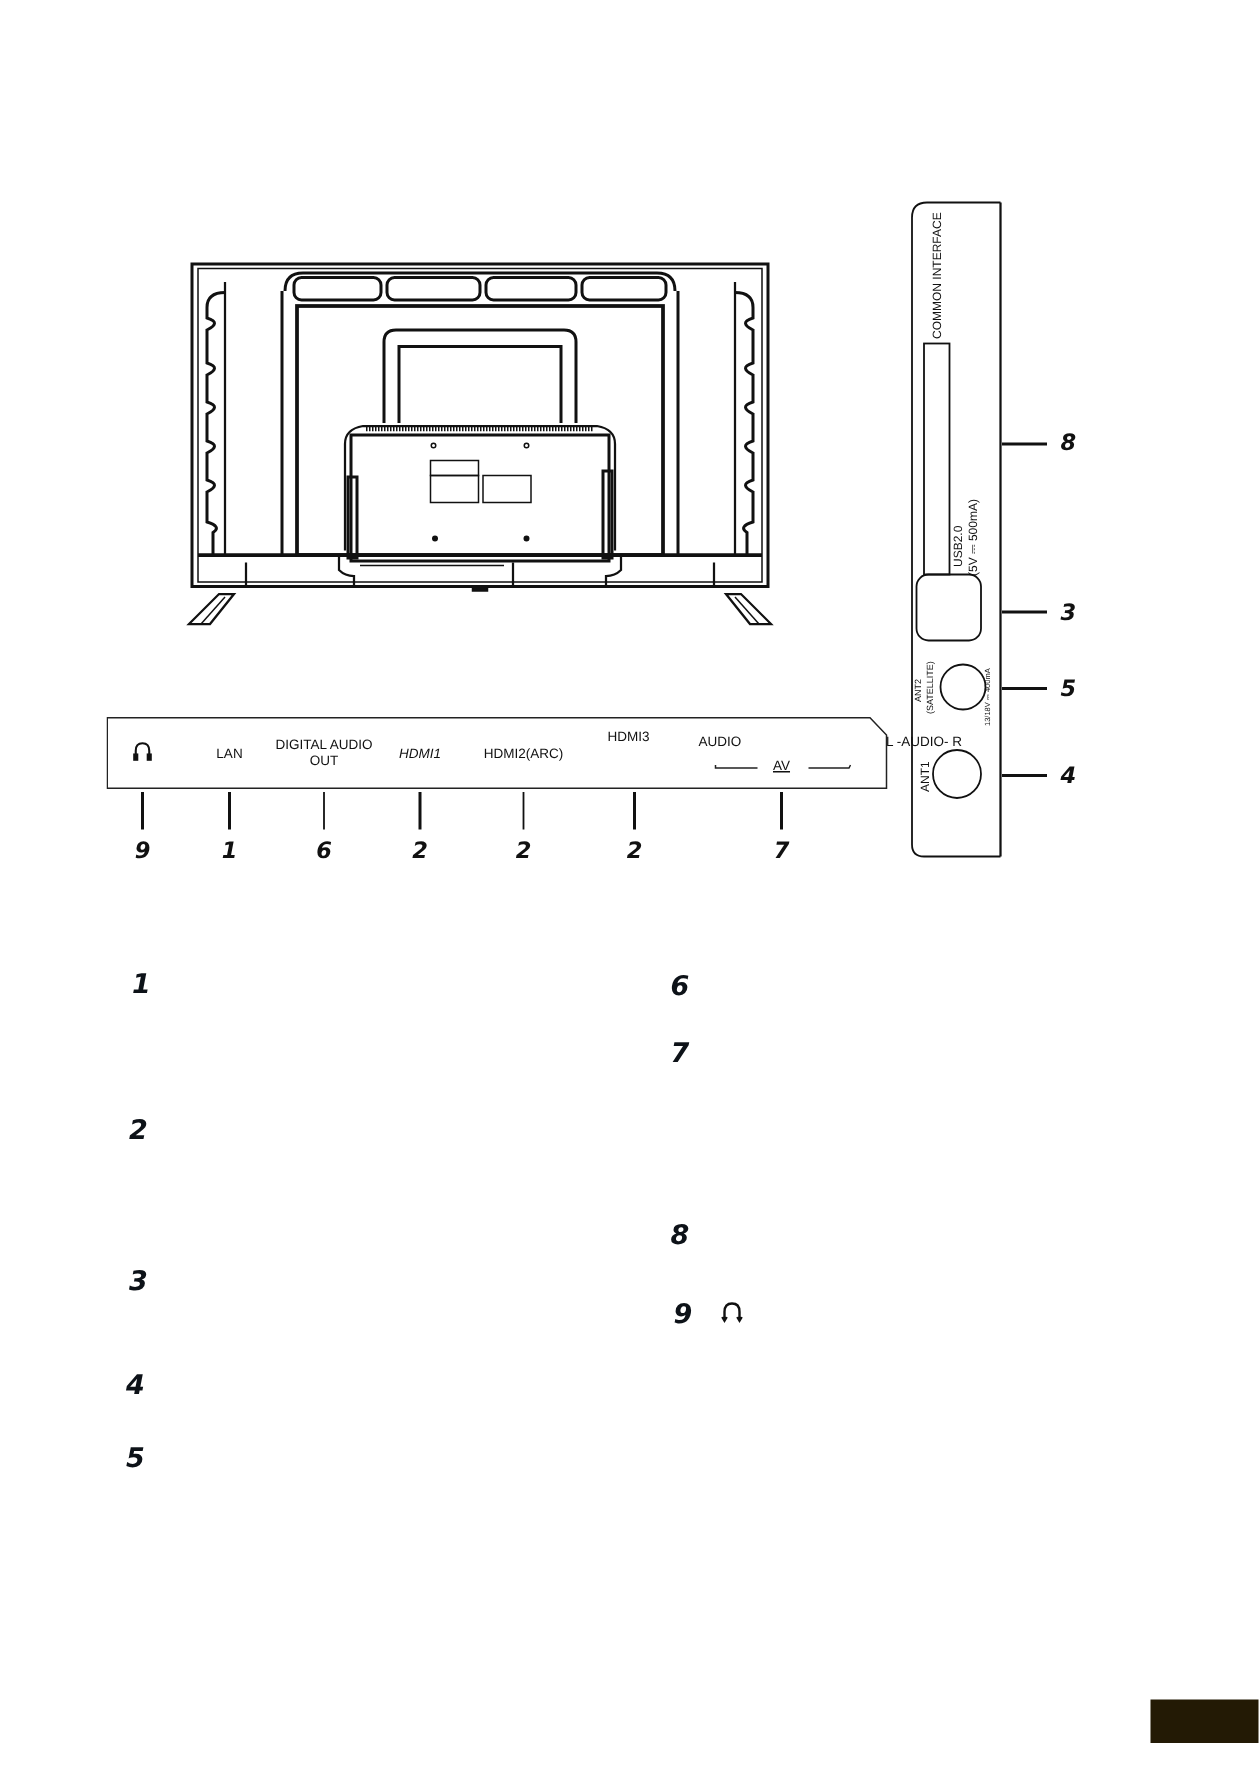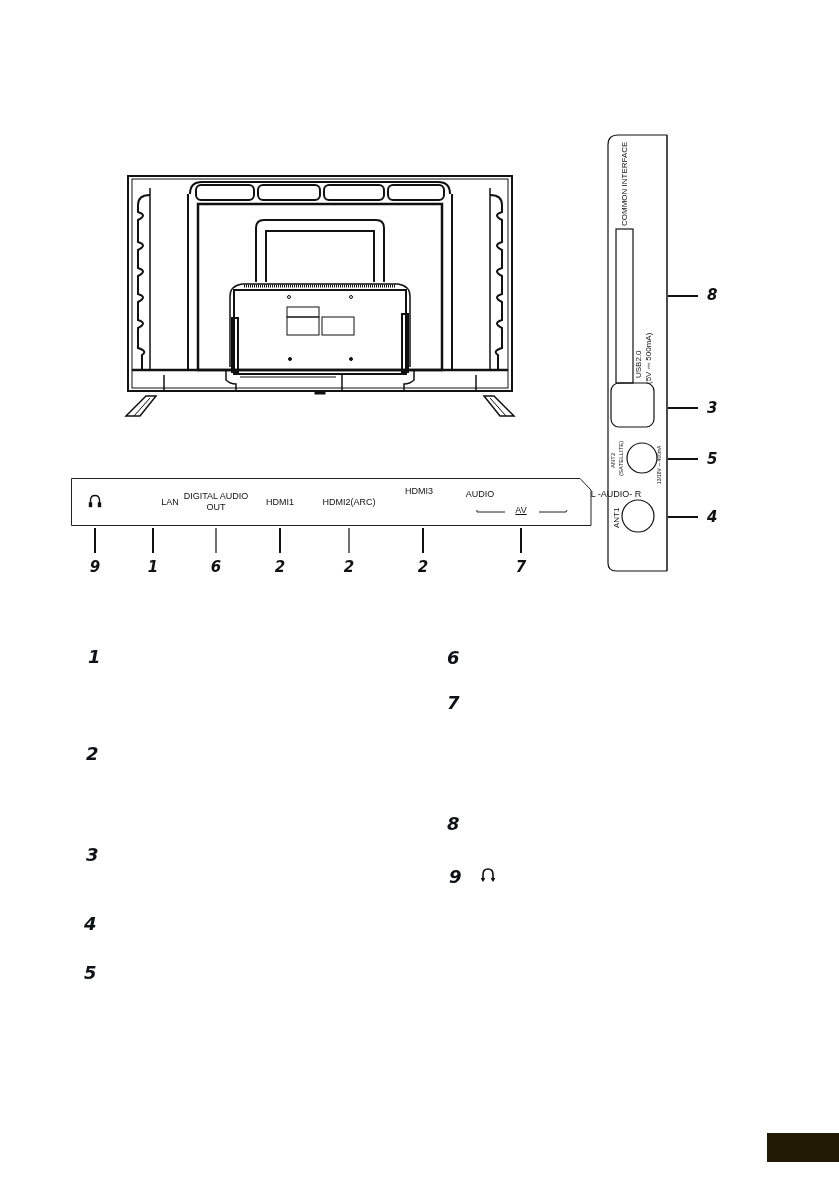--- a/index.html
+++ b/index.html
@@ -83,26 +83,26 @@
 </div>
 
 <div class="abs" style="left:88px;top:494px;width:14px;height:14px;">
   <svg width="14" height="14" viewBox="0 0 14 14" fill="none" stroke="#111" stroke-width="1.4">
     <path d="M2.5 11 L2.5 6.5 Q2.5 1.5 7 1.5 Q11.5 1.5 11.5 6.5 L11.5 11"></path>
     <rect x="1.5" y="9" width="2" height="3.5" fill="#111"></rect>
     <rect x="10.5" y="9" width="2" height="3.5" fill="#111"></rect>
   </svg>
 </div>
 
-<div class="port-label" style="left:170px;top:497px;">LAN</div>
+<div class="port-label" style="left:153px;top:497px;">LAN</div>
 <div class="port-label" style="left:216px;top:491px;text-align:center;">
   <div>DIGITAL AUDIO</div>
   <div>OUT</div>
 </div>
-<div class="port-label" style="left:280px;top:497px;">HDMI1</div>
+<div class="port-label" style="left:280px;top:497px;font-style:italic;">HDMI1</div>
 <div class="port-label" style="left:349px;top:497px;">HDMI2(ARC)</div>
 <div class="port-label" style="left:419px;top:486px;">HDMI3</div>
 <div class="port-label" style="left:480px;top:489px;">AUDIO</div>
 <div class="port-label" style="left:576px;top:489px;margin-left:40px;">L -AUDIO- R</div>
 <div class="port-label" style="left:521px;top:505px;text-decoration:underline;">AV</div>
 
 <div class="abs" style="left:0;top:528px;width:600px;height:30px;">
   <svg width="600" height="30" viewBox="0 0 600 30" stroke="#111" stroke-width="2">
     <line x1="95" y1="0" x2="95" y2="25"></line>
     <line x1="153" y1="0" x2="153" y2="25"></line>

